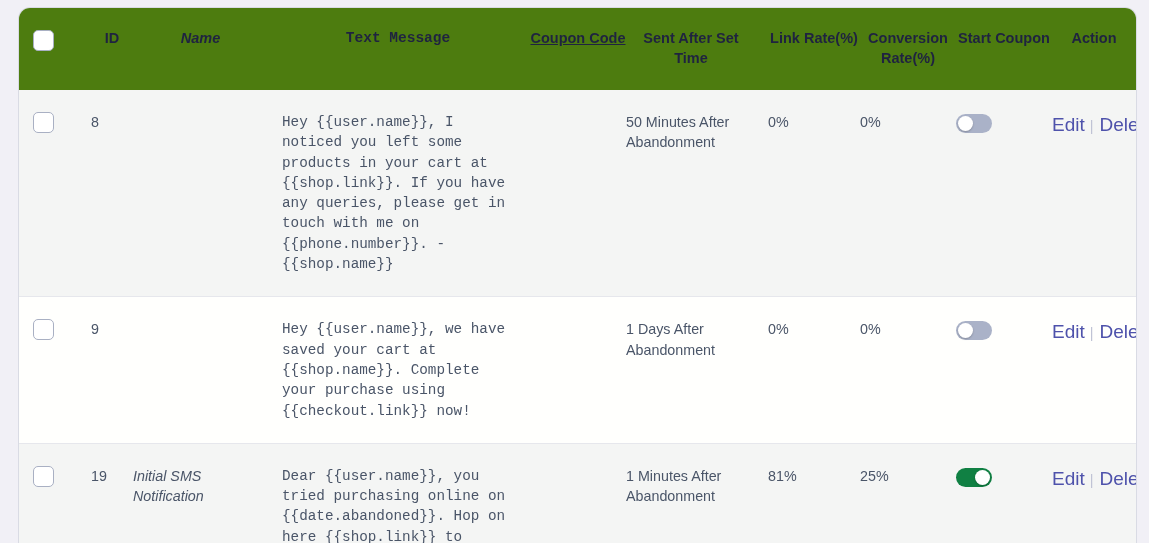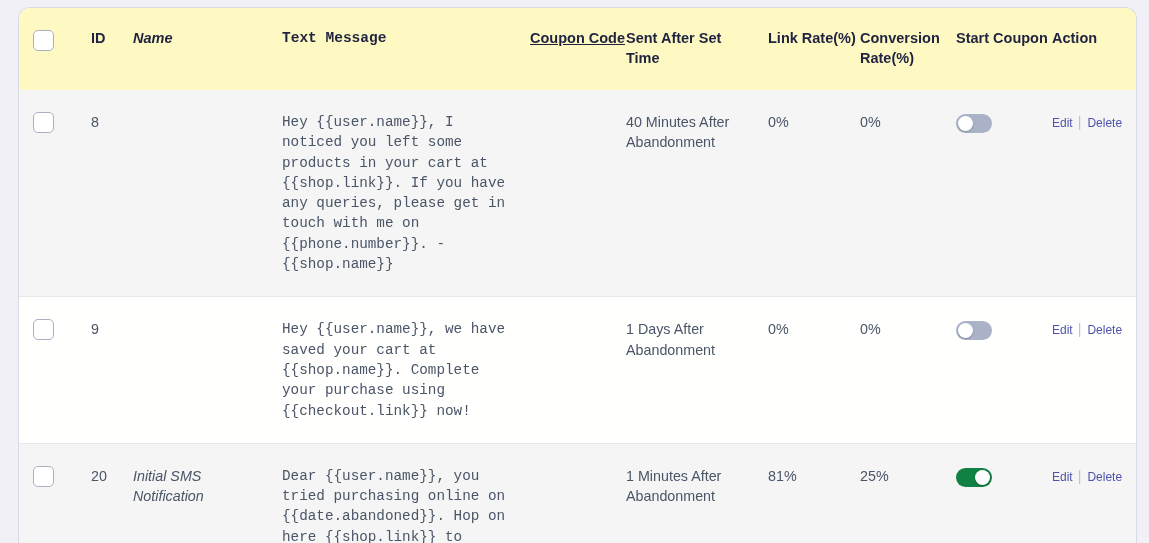--- a/index.html
+++ b/index.html
@@ -27,25 +27,25 @@
     overflow: hidden;
   }
 
   table.sms-table {
     width: 100%;
     border-collapse: collapse;
     table-layout: fixed;
   }
 
   thead th {
-    background: #fef9c3;
+    background: #4d7c0f;
     color: #1f2340;
     font-size: 14.5px;
     font-weight: bold;
-    text-align: left;
+    text-align: center;
     padding: 20px 0 22px 0;
     vertical-align: top;
     line-height: 1.38;
     border: none;
   }
 
   tbody td {
     font-size: 14.3px;
     color: #4a5568;
     vertical-align: top;
@@ -102,21 +102,21 @@
     border-radius: 50%;
     background: #ffffff;
     box-shadow: 0 1px 2px rgba(0,0,0,0.22);
   }
   .toggle.on { background: #108043; }
   .toggle.on .knob { left: 19px; }
 
   .actions { white-space: nowrap; }
   .action-link {
     color: #4e52ab;
-    font-size: 12px;
+    font-size: 19px;
     text-decoration: none;
     cursor: pointer;
   }
   .action-sep {
     display: inline-block;
     color: #bfc2d4;
     padding: 0 6px 0 5px;
   }
 
   .msg-text { display: block; }
@@ -153,21 +153,21 @@
           <td class="col-name">
             <span class="msg-text"></span>
           </td>
           <td class="col-msg">
             <span class="msg-text">Hey {{user.name}}, I noticed you left some products in your cart at {{shop.link}}. If you have any queries, please get in touch with me on {{phone.number}}. -{{shop.name}}</span>
           </td>
           <td class="col-coupon">
             <span class="msg-text"></span>
           </td>
           <td class="col-time">
-            <span class="msg-text">40 Minutes After Abandonment</span>
+            <span class="msg-text">50 Minutes After Abandonment</span>
           </td>
           <td class="col-link">
             <span class="msg-text">0%</span>
           </td>
           <td class="col-conv">
             <span class="msg-text">0%</span>
           </td>
           <td class="col-start"><span class="toggle"><span class="knob"></span></span></td>
           <td class="col-action"><span class="actions"><span class="action-link">Edit</span><span class="action-sep">|</span><span class="action-link">Delete</span></span></td>
         </tr>
@@ -197,21 +197,21 @@
             <span class="msg-text">0%</span>
           </td>
           <td class="col-start"><span class="toggle"><span class="knob"></span></span></td>
           <td class="col-action"><span class="actions"><span class="action-link">Edit</span><span class="action-sep">|</span><span class="action-link">Delete</span></span></td>
         </tr>
         <tr class="row-shaded">
           <td class="col-check">
             <span class="checkbox"></span>
           </td>
           <td class="col-id">
-            <span class="msg-text">20</span>
+            <span class="msg-text">19</span>
           </td>
           <td class="col-name">
             <span class="msg-text">Initial SMS Notification</span>
           </td>
           <td class="col-msg">
             <span class="msg-text">Dear {{user.name}}, you tried purchasing online on {{date.abandoned}}. Hop on here {{shop.link}} to complete the transaction. Thank you!</span>
           </td>
           <td class="col-coupon">
             <span class="msg-text"></span>
           </td>

